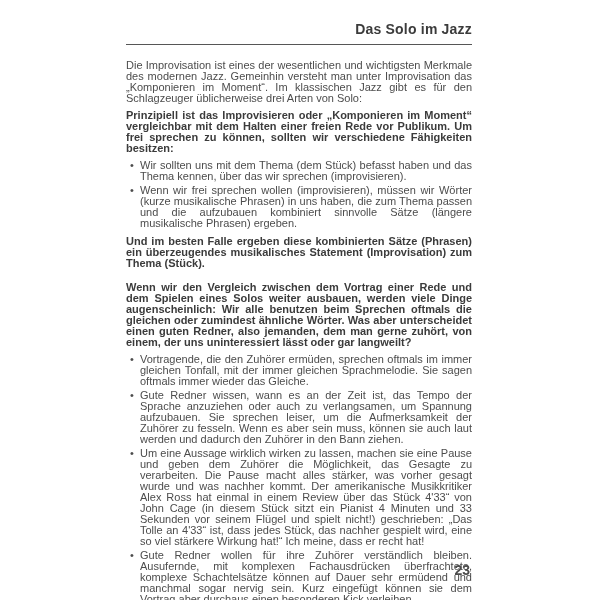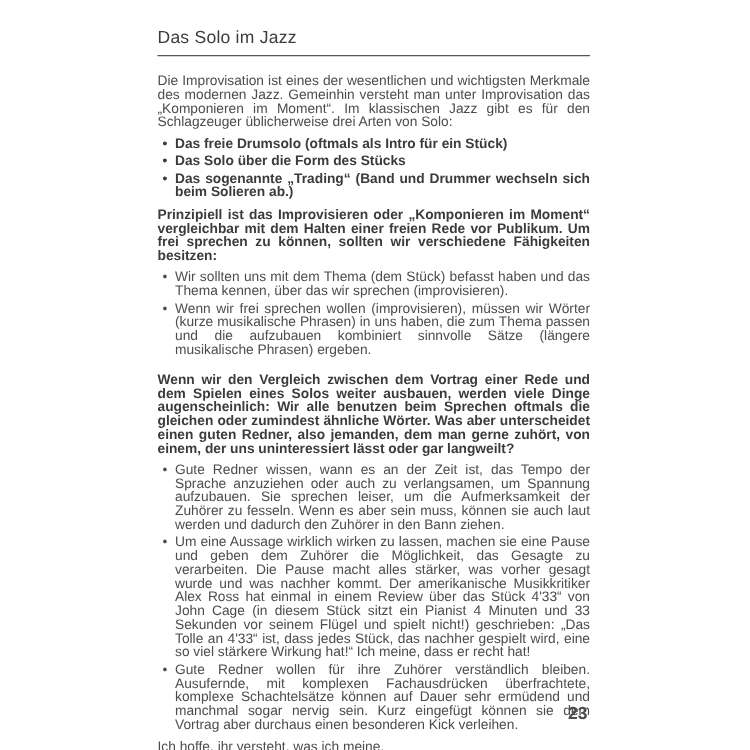--- a/index.html
+++ b/index.html
@@ -15,23 +15,24 @@
   }
   .column {
     position: absolute;
     left: 126px; top: 21px;
     width: 346px;
     color: var(--text, #4c4c4c);
   }
   .page-title {
     margin: 0 0 7px 0;
     font-size: 14px;
-    font-weight: normal;
+    font-weight: bold;
     letter-spacing: 0.2px;
     color: var(--title, #3b3b3b);
+    text-align: right;
   }
   .title-rule {
     border: 0;
     border-top: 1.6px solid var(--rule, #565656);
     margin: 0 0 15px 0;
   }
   .body-copy {
     font-size: 11px;
     line-height: 11px;
     text-align: justify;
@@ -65,32 +66,29 @@
 </style>
 </head>
 <body>
 
 <div class="sheet">
   <div class="column">
     <h1 class="page-title">Das Solo im Jazz</h1>
     <hr class="title-rule">
     <div class="body-copy">
         <p class="para regular">Die Improvisation ist eines der wesentlichen und wichtigsten Merkmale des modernen Jazz. Gemeinhin versteht man unter Improvisation das „Komponieren im Moment“. Im klassischen Jazz gibt es für den Schlagzeuger üblicherweise drei Arten von Solo:</p>
-        <ul class="bullet-list bold">
-          <li class="list-item">Das freie Drumsolo (oftmals als Intro für ein Stück)</li>
-          <li class="list-item">Das Solo über die Form des Stücks</li>
-          <li class="list-item">Das sogenannte „Trading“ (Band und Drummer wechseln sich beim Solieren ab.)</li>
-        </ul>
         <p class="para bold">Prinzipiell ist das Improvisieren oder „Komponieren im Moment“ vergleichbar mit dem Halten einer freien Rede vor Publikum. Um frei sprechen zu können, sollten wir verschiedene Fähigkeiten besitzen:</p>
         <ul class="bullet-list regular">
           <li class="list-item">Wir sollten uns mit dem Thema (dem Stück) befasst haben und das Thema kennen, über das wir sprechen (improvisieren).</li>
           <li class="list-item">Wenn wir frei sprechen wollen (improvisieren), müssen wir Wörter (kurze musikalische Phrasen) in uns haben, die zum Thema passen und die aufzubauen kombiniert sinnvolle Sätze (längere musikalische Phrasen) ergeben.</li>
         </ul>
+        <p class="para bold">Und im besten Falle ergeben diese kombinierten Sätze (Phrasen) ein überzeugendes musikalisches Statement (Improvisation) zum Thema (Stück).</p>
         <p class="para bold spaced">Wenn wir den Vergleich zwischen dem Vortrag einer Rede und dem Spielen eines Solos weiter ausbauen, werden viele Dinge augenscheinlich: Wir alle benutzen beim Sprechen oftmals die gleichen oder zumindest ähnliche Wörter. Was aber unterscheidet einen guten Redner, also jemanden, dem man gerne zuhört, von einem, der uns uninteressiert lässt oder gar langweilt?</p>
         <ul class="bullet-list regular">
+          <li class="list-item">Vortragende, die den Zuhörer ermüden, sprechen oftmals im immer gleichen Tonfall, mit der immer gleichen Sprachmelodie. Sie sagen oftmals immer wieder das Gleiche.</li>
           <li class="list-item">Gute Redner wissen, wann es an der Zeit ist, das Tempo der Sprache anzuziehen oder auch zu verlangsamen, um Spannung aufzubauen. Sie sprechen leiser, um die Aufmerksamkeit der Zuhörer zu fesseln. Wenn es aber sein muss, können sie auch laut werden und dadurch den Zuhörer in den Bann ziehen.</li>
           <li class="list-item">Um eine Aussage wirklich wirken zu lassen, machen sie eine Pause und geben dem Zuhörer die Möglichkeit, das Gesagte zu verarbeiten. Die Pause macht alles stärker, was vorher gesagt wurde und was nachher kommt. Der amerikanische Musikkritiker Alex Ross hat einmal in einem Review über das Stück 4'33“ von John Cage (in diesem Stück sitzt ein Pianist 4 Minuten und 33 Sekunden vor seinem Flügel und spielt nicht!) geschrieben: „Das Tolle an 4'33“ ist, dass jedes Stück, das nachher gespielt wird, eine so viel stärkere Wirkung hat!“ Ich meine, dass er recht hat!</li>
           <li class="list-item">Gute Redner wollen für ihre Zuhörer verständlich bleiben. Ausufernde, mit komplexen Fachausdrücken überfrachtete, komplexe Schachtelsätze können auf Dauer sehr ermüdend und manchmal sogar nervig sein. Kurz eingefügt können sie dem Vortrag aber durchaus einen besonderen Kick verleihen.</li>
         </ul>
         <p class="para regular">Ich hoffe, ihr versteht, was ich meine.</p>
       </div>
   </div>
   <div class="page-number">23</div>
 </div>
 

